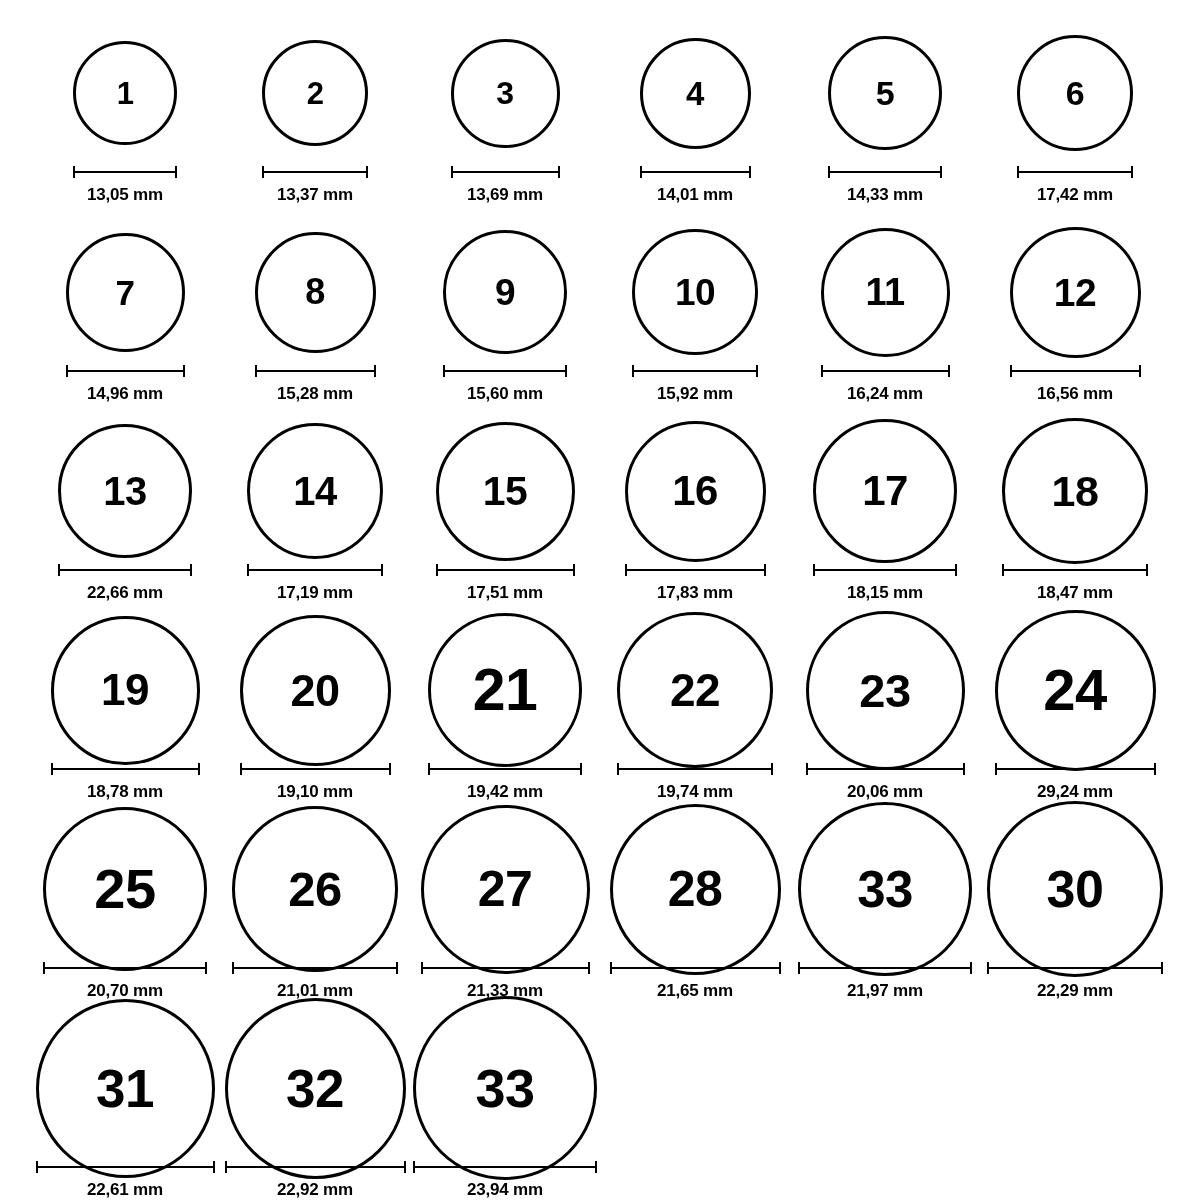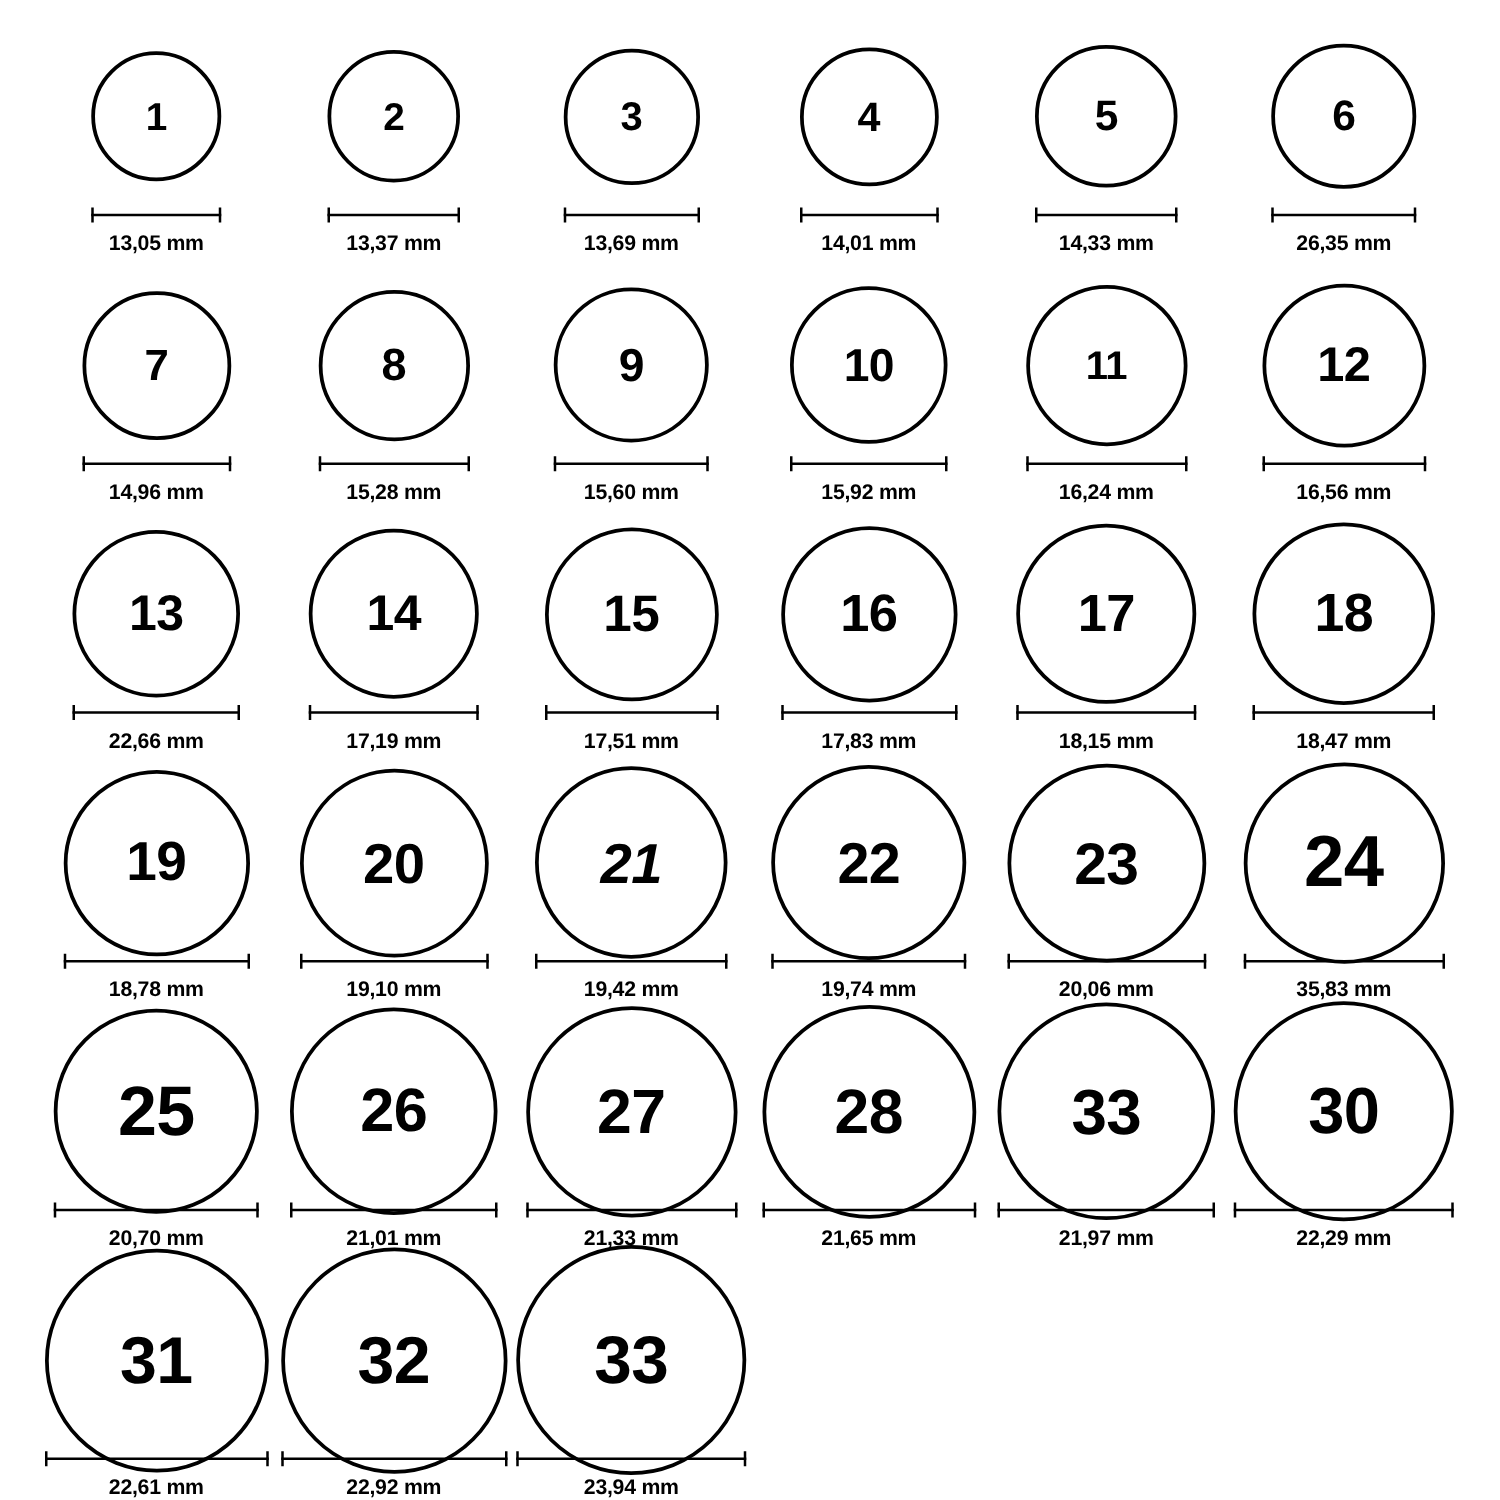--- a/index.html
+++ b/index.html
@@ -150,21 +150,21 @@
       </div>
       <div class="cell">
         <div class="ring-wrap">
           <div class="ring" style="width: 116px; height: 116px;">
             <span class="ring-label" style="font-size: 34px;">6</span>
           </div>
         </div>
         <div class="measure">
           <div class="bar" style="width: 116px;"></div>
         </div>
-        <div class="mm">26,35 mm</div>
+        <div class="mm">17,42 mm</div>
       </div>
       <div class="cell">
         <div class="ring-wrap">
           <div class="ring" style="width: 119px; height: 119px;">
             <span class="ring-label" style="font-size: 35px;">7</span>
           </div>
         </div>
         <div class="measure">
           <div class="bar" style="width: 119px;"></div>
         </div>
@@ -199,21 +199,21 @@
           </div>
         </div>
         <div class="measure">
           <div class="bar" style="width: 126px;"></div>
         </div>
         <div class="mm">15,92 mm</div>
       </div>
       <div class="cell">
         <div class="ring-wrap">
           <div class="ring" style="width: 129px; height: 129px;">
-            <span class="ring-label" style="font-size: 32px;">11</span>
+            <span class="ring-label" style="font-size: 38px;">11</span>
           </div>
         </div>
         <div class="measure">
           <div class="bar" style="width: 129px;"></div>
         </div>
         <div class="mm">16,24 mm</div>
       </div>
       <div class="cell">
         <div class="ring-wrap">
           <div class="ring" style="width: 131px; height: 131px;">
@@ -309,21 +309,21 @@
           </div>
         </div>
         <div class="measure">
           <div class="bar" style="width: 151px;"></div>
         </div>
         <div class="mm">19,10 mm</div>
       </div>
       <div class="cell">
         <div class="ring-wrap">
           <div class="ring" style="width: 154px; height: 154px;">
-            <span class="ring-label" style="font-size: 45px; font-style: italic;">21</span>
+            <span class="ring-label" style="font-size: 59px;">21</span>
           </div>
         </div>
         <div class="measure">
           <div class="bar" style="width: 154px;"></div>
         </div>
         <div class="mm">19,42 mm</div>
       </div>
       <div class="cell">
         <div class="ring-wrap">
           <div class="ring" style="width: 156px; height: 156px;">
@@ -348,21 +348,21 @@
       </div>
       <div class="cell">
         <div class="ring-wrap">
           <div class="ring" style="width: 161px; height: 161px;">
             <span class="ring-label" style="font-size: 58px;">24</span>
           </div>
         </div>
         <div class="measure">
           <div class="bar" style="width: 161px;"></div>
         </div>
-        <div class="mm">35,83 mm</div>
+        <div class="mm">29,24 mm</div>
       </div>
       <div class="cell">
         <div class="ring-wrap">
           <div class="ring" style="width: 164px; height: 164px;">
             <span class="ring-label" style="font-size: 56px;">25</span>
           </div>
         </div>
         <div class="measure">
           <div class="bar" style="width: 164px;"></div>
         </div>

